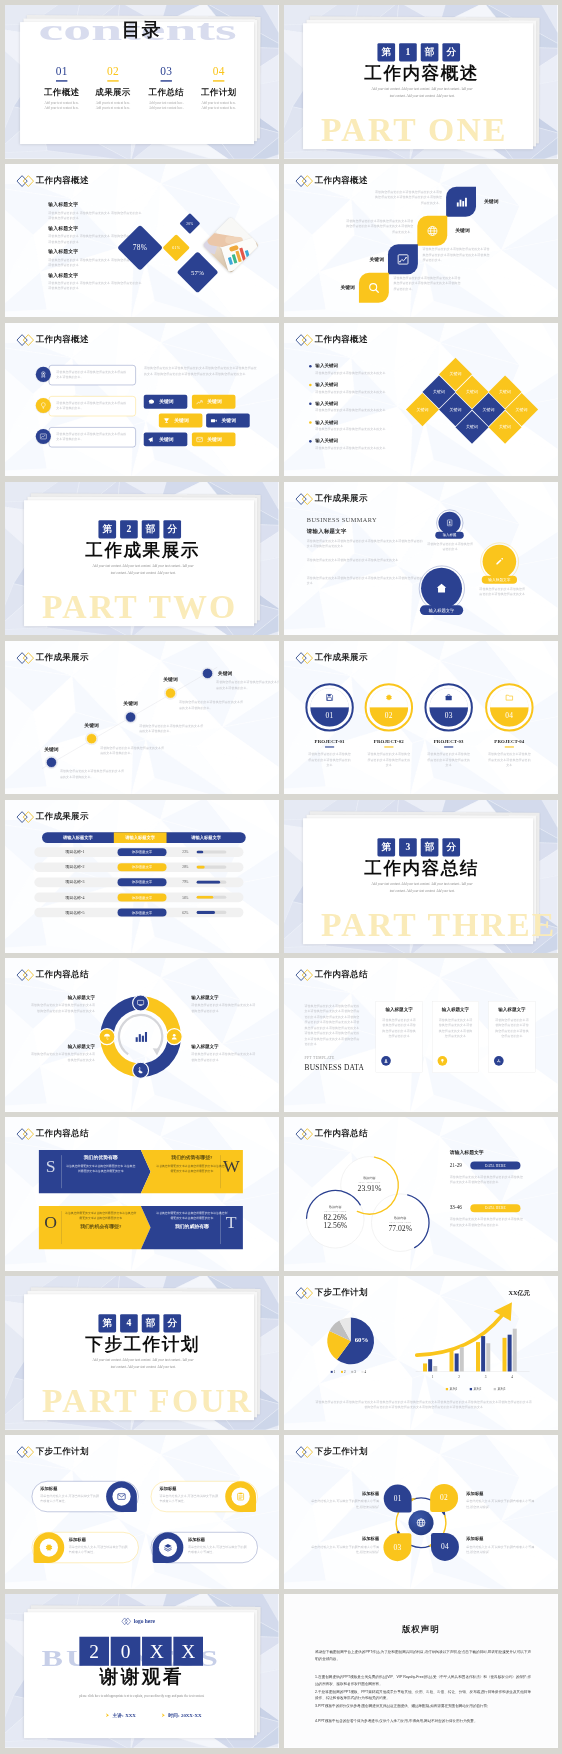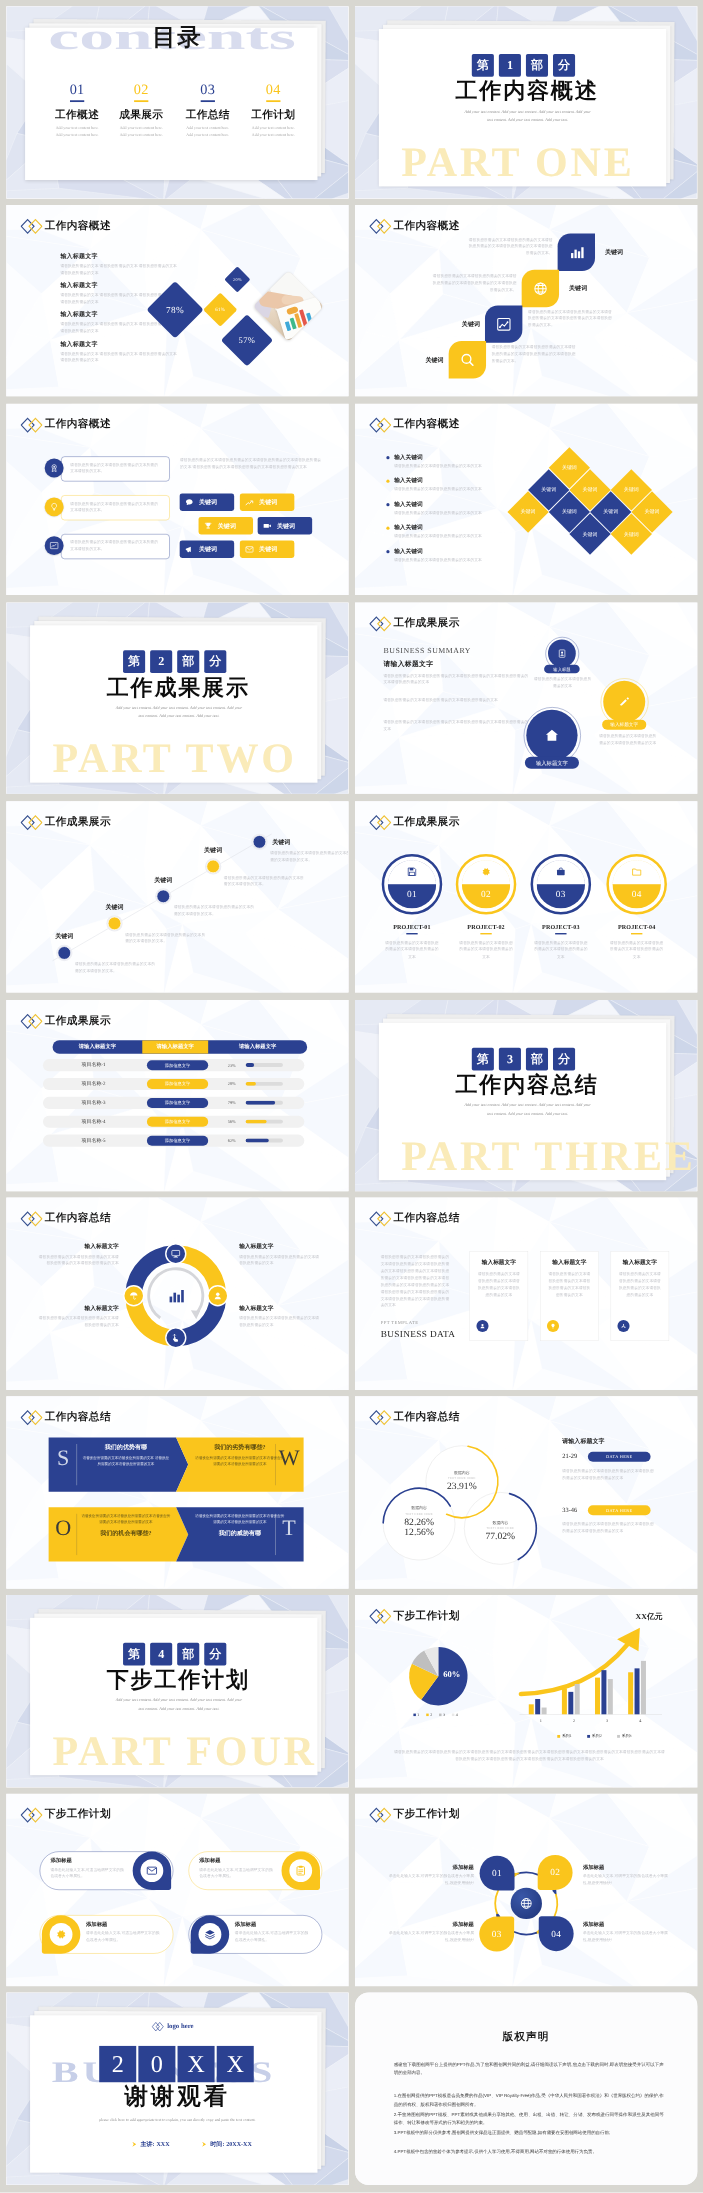--- a/index.html
+++ b/index.html
@@ -1999,21 +1999,21 @@
         </div>
         <div style="position:absolute;left:548px;top:414px;display:flex;align-items:center;">
           <svg width="20" height="20" viewBox="0 0 20 20">
             <polygon points="2,3 13,10 2,17 6,10" fill="#FAC51C"></polygon>
           </svg>
           <span style="margin-left:5px;font-size:17px;font-weight:bold;color:#2B4191;font-family:'Liberation Serif',serif;">时间:</span>
           <span style="margin-left:5px;font-size:17px;font-weight:bold;color:#2B4191;font-family:'Liberation Serif',serif;">20XX-XX</span>
         </div>
       </div>
     </div>
-<div class="slide" style="left:279.0px;top:1589.0px;border-radius:11px;">
+<div class="slide" style="left:279.0px;top:1589.0px;">
       <div class="inner">
         <div style="position:absolute;inset:0;background:#FCFCFD;"></div>
         <div style="position:absolute;left:0;top:104px;width:960px;text-align:center;font-family:'Liberation Serif',serif;font-weight:bold;font-size:30px;color:#141414;letter-spacing:3px;">版权声明</div>
         <div style="position:absolute;left:109px;top:190px;width:758px;font-size:12.5px;line-height:1.95;color:#353535;text-align:justify;">感谢您下载图创网平台上提供的PPT作品,为了您和图创网共同的利益,请仔细阅读以下声明,您点击下载的同时,即表明您接受并认可以下声明的全部内容。</div>
         <div style="position:absolute;left:109px;top:278px;width:758px;font-size:12.5px;line-height:1.95;color:#353535;text-align:justify;">1.在图创网提供的PPT模板是会员免费的作品(VIP、VIP Royalty-Free)作品,受《中华人民共和国著作权法》和《世界版权公约》的保护,作品的所有权、版权和著作权归图创网所有。</div>
         <div style="position:absolute;left:109px;top:330px;width:758px;font-size:12.5px;line-height:1.95;color:#353535;text-align:justify;">2.干您将图创网的PPT模板、PPT素材或其他成果分享给其他、使用、出租、出借、转让、分销、发布或进行同等操作和派生及其他同等操作、转让和修改等形式的行为和相关的约束。</div>
         <div style="position:absolute;left:109px;top:382px;width:758px;font-size:12.5px;line-height:1.95;color:#353535;text-align:justify;">3.PPT模板中的部分仅供参考,图创网提供支撑品送正面提供、赠品等配隐,如有需要在安图创网站使用的自行前;</div>
         <div style="position:absolute;left:109px;top:434px;width:758px;font-size:12.5px;line-height:1.95;color:#353535;text-align:justify;">4.PPT模板中包含的您若个体为参考提示,仅供个人学习使用,不得商用,网站不对您的行体使用行为负责。</div>
       </div>
     </div>

